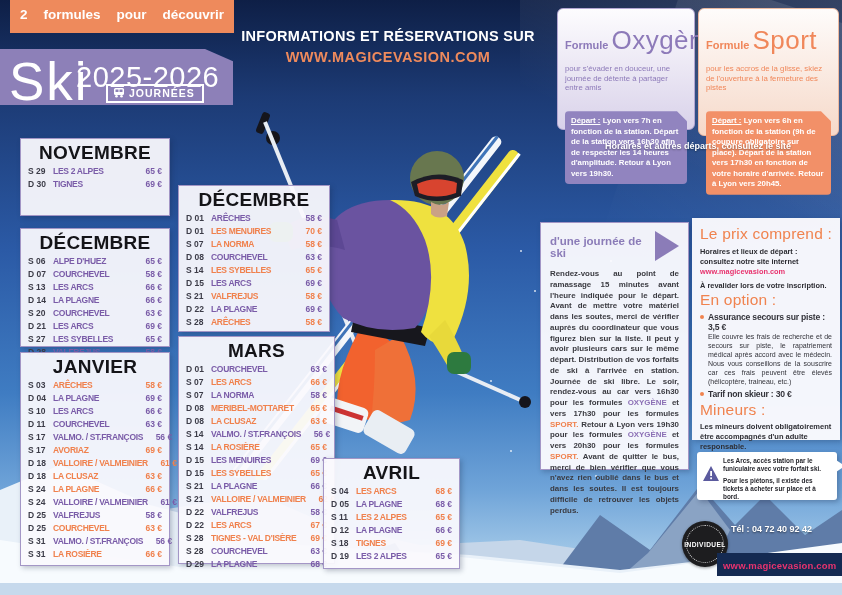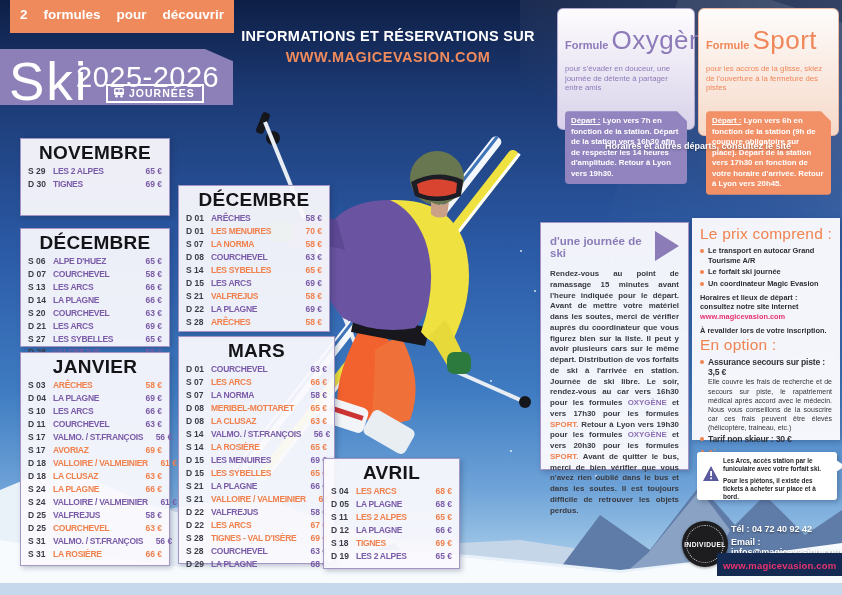--- a/index.html
+++ b/index.html
@@ -524,34 +524,20 @@
       <div>
         <div class="d-t2">d'une journée de ski</div>
       </div>
       <div class="d-tri"></div>
     </div>
     <div class="d-body"><span>Rendez-vous au point de ramassage 15 minutes avant l'heure indiquée pour le départ. Avant de mettre votre matériel dans les soutes, merci de vérifier auprès du coordinateur que vous figurez bien sur la liste. Il peut y avoir plusieurs cars sur le même départ. Distribution de vos forfaits de ski à l'arrivée en station. Journée de ski libre. Le soir, rendez-vous au car vers 16h30 pour les formules </span><span class="seg-purple">OXYGÈNE</span><span> et vers 17h30 pour les formules </span><span class="seg-orange">SPORT.</span><span> Retour à Lyon vers 19h30 pour les formules </span><span class="seg-purple">OXYGÈNE</span><span> et vers 20h30 pour les formules </span><span class="seg-orange">SPORT.</span><span> Avant de quitter le bus, merci de bien vérifier que vous n'avez rien oublié dans le bus et dans les soutes. Il est toujours difficile de retrouver les objets perdus.</span></div>
   </div>
 
   <div class="prix">
     <div class="sec-title">Le prix comprend :</div>
-    <div>
-        <div class="bullet">
-          <span class="dot"></span>
-          <span>Le transport en autocar Grand Tourisme A/R</span>
-        </div>
-        <div class="bullet">
-          <span class="dot"></span>
-          <span>Le forfait ski journée</span>
-        </div>
-        <div class="bullet">
-          <span class="dot"></span>
-          <span>Un coordinateur Magic Evasion</span>
-        </div>
-      </div>
     <div class="p-note">
       <span>Horaires et lieux de départ : consultez notre site internet </span><span class="p-link">www.magicevasion.com</span>
     </div>
     <div class="p-note2">À revalider lors de votre inscription.</div>
     <div class="sec-title">En option :</div>
     <div>
         <div class="opt">
           <span class="dot"></span>
           <span>
             <div class="opt-label">Assurance secours sur piste : 3,5 €</div>
@@ -577,19 +563,18 @@
     </svg>
     <div class="c-line">Les Arcs, accès station par le funiculaire avec votre forfait ski.</div>
     <div class="c-line">Pour les piétons, il existe des tickets à acheter sur place et à bord.</div>
   </div>
 
   <div class="stamp">
     <span>INDIVIDUEL</span>
   </div>
   <div class="contact">
     <div class="tel">Tél : 04 72 40 92 42</div>
-    <div class="email">Email : infos@magicevasion.com</div>
   </div>
   <div class="sitebar">
     <span>www.magicevasion.com</span>
   </div>
 
 </div>
 
 </body></html>

